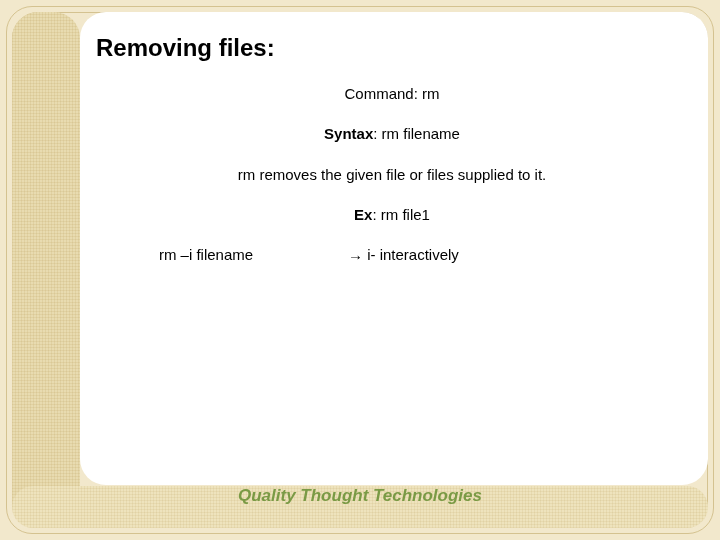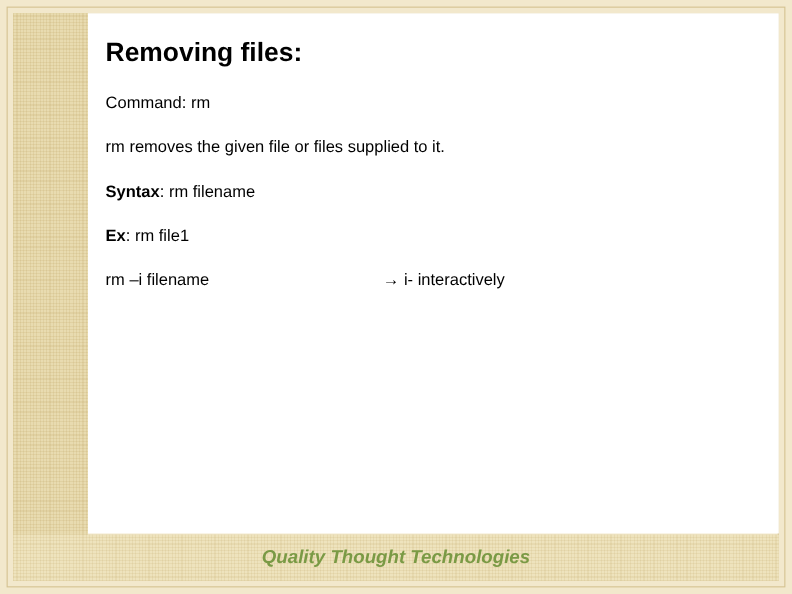--- a/index.html
+++ b/index.html
@@ -1,15 +1,15 @@
 <!DOCTYPE html>
 <html><head>
 <meta charset="utf-8">
 <style>
-  * { margin: 0; padding: 0; box-sizing: border-box; }
+  * { margin: 0; padding: 0; box-sizing: border-box; border-radius: 26px; }
   body {
     width: 720px;
     height: 540px;
     font-family: Verdana, Geneva, sans-serif;
     background: #f2e8cc;
     position: relative;
     overflow: hidden;
   }
   .outer-border {
     position: absolute;
@@ -50,32 +50,33 @@
   }
   .title {
     font-size: 24px;
     font-weight: bold;
     margin-bottom: 22px;
   }
   .para {
     font-size: 15px;
     line-height: 1.35;
     margin-bottom: 20px;
+    text-align: center;
   }
   .lbl { font-weight: bold; }
   .opt-row { display: flex; gap: 32px; }
   .opt-left { width: 220px; }
   .footer {
     position: absolute;
     left: 12px;
     right: 12px;
     bottom: 12px;
     height: 42px;
     display: flex;
-    align-items: center;
+    align-items: flex-start;
     justify-content: center;
     background:
       repeating-linear-gradient(0deg, rgba(180,150,80,0.12) 0 1px, transparent 1px 3px),
       repeating-linear-gradient(90deg, rgba(180,150,80,0.12) 0 1px, transparent 1px 3px),
       #eee3bd;
   }
   .footer-text {
     font-weight: bold;
     font-style: italic;
     color: #7a9a45;
@@ -89,25 +90,25 @@
 <div class="inner-border"></div>
 <div class="left-texture"></div>
 
 <div class="content-area">
   <div class="title">Removing files:</div>
 
   <div class="para">
     <span>Command: </span><span>rm</span>
   </div>
 
-  <div class="para">rm removes the given file or files supplied to it.</div>
-
   <div class="para">
     <span class="lbl">Syntax</span><span>: rm filename</span>
   </div>
+
+  <div class="para">rm removes the given file or files supplied to it.</div>
 
   <div class="para">
     <span class="lbl">Ex</span><span>: rm file1</span><br>
   </div>
 
   <div class="para opt-row">
     <span class="opt-left">rm –i filename</span>
     <span>
       <span style="font-family: Wingdings, 'Arial Unicode MS';">→</span><span> i- interactively</span>
     </span>

